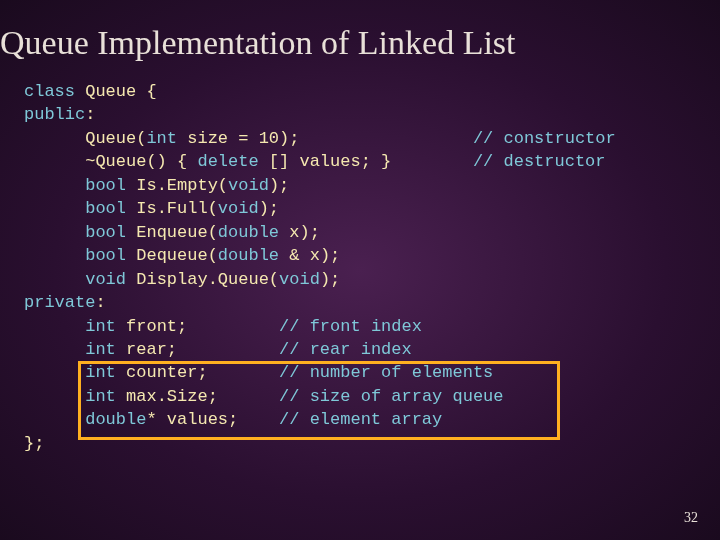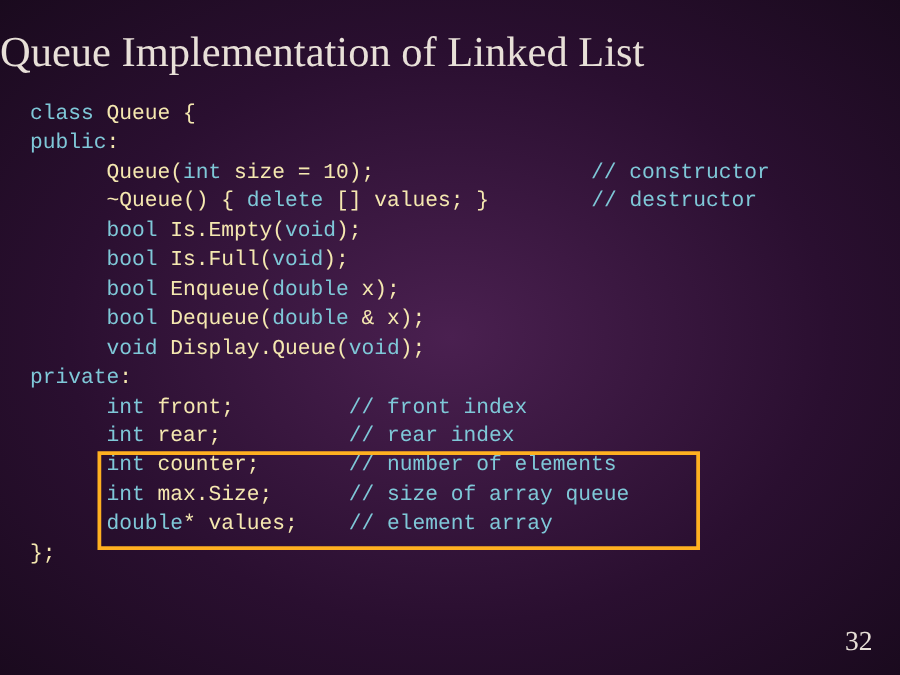--- a/index.html
+++ b/index.html
@@ -35,21 +35,21 @@
     position: absolute;
     border: 3px solid #ffb020;
     pointer-events: none;
   }
   .page-num {
     position: absolute;
     bottom: 14px;
     right: 22px;
     color: #e8e0d8;
     font-family: "Times New Roman", serif;
-    font-size: 22px;
+    font-size: 14px;
   }
 </style>
 </head>
 <body>
 
 <div class="title">Queue Implementation of Linked List</div>
 
 <div class="code"><span class="kw">class</span><span> Queue {</span>
 <span class="kw">public</span><span>:</span>
 <span>      Queue(</span><span class="kw">int</span><span> size = 10);                 </span><span class="cm">// constructor</span>

